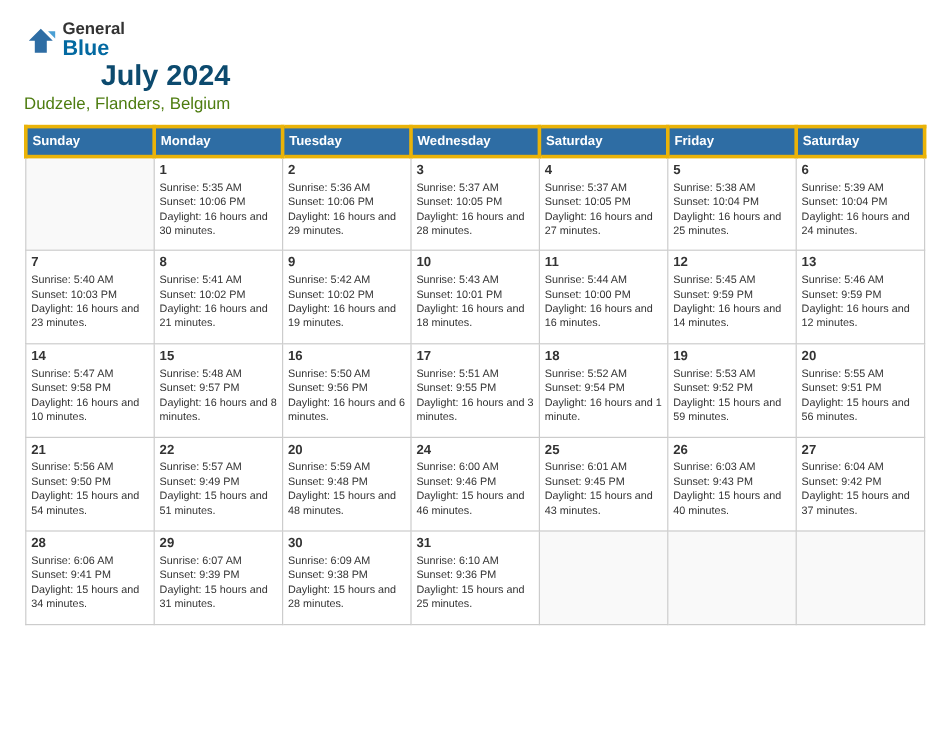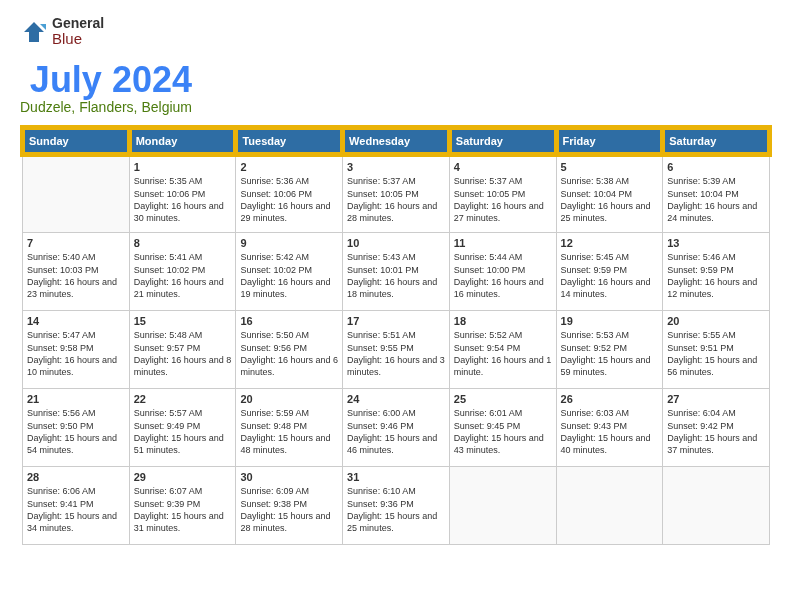--- a/index.html
+++ b/index.html
@@ -31,56 +31,55 @@
       display: flex;
       flex-direction: column;
       line-height: 1.1;
     }
     .logo-general {
       font-size: 14px;
       font-weight: bold;
       color: #333;
     }
     .logo-blue {
-      font-size: 15px;
-      font-weight: normal;
-      color: #7f1d1d;
+      font-size: 18px;
+      font-weight: bold;
+      color: #0369a1;
     }
     .logo-icon {
       width: 28px;
       height: 28px;
       margin-right: 2px;
     }
     .title-block {
       text-align: right;
     }
     .calendar-title {
-      font-size: 36px;
-      font-weight: bold;
-      color: #3b82f6;
+      font-size: 24px;
+      font-weight: bold;
+      color: #0c4a6e;
       line-height: 1.1;
-      margin-top: 12px;
     }
     .calendar-subtitle {
       font-size: 14px;
       color: #4d7c0f;
     }
     table {
       width: 100%;
       border-collapse: collapse;
       table-layout: fixed;
     }
     thead tr th {
       background-color: #2e6da4;
       color: #fff;
       font-size: 11px;
       font-weight: bold;
       padding: 5px 4px;
       text-align: left;
-      border: 5px solid #eab308;
+      border: 3px solid #eab308;
     }
     tbody tr td {
       border: 1px solid #ccc;
       vertical-align: top;
       padding: 4px 4px 3px 4px;
       font-size: 9.5px;
       color: #333;
       height: 78px;
     }
     tbody tr td.empty {

